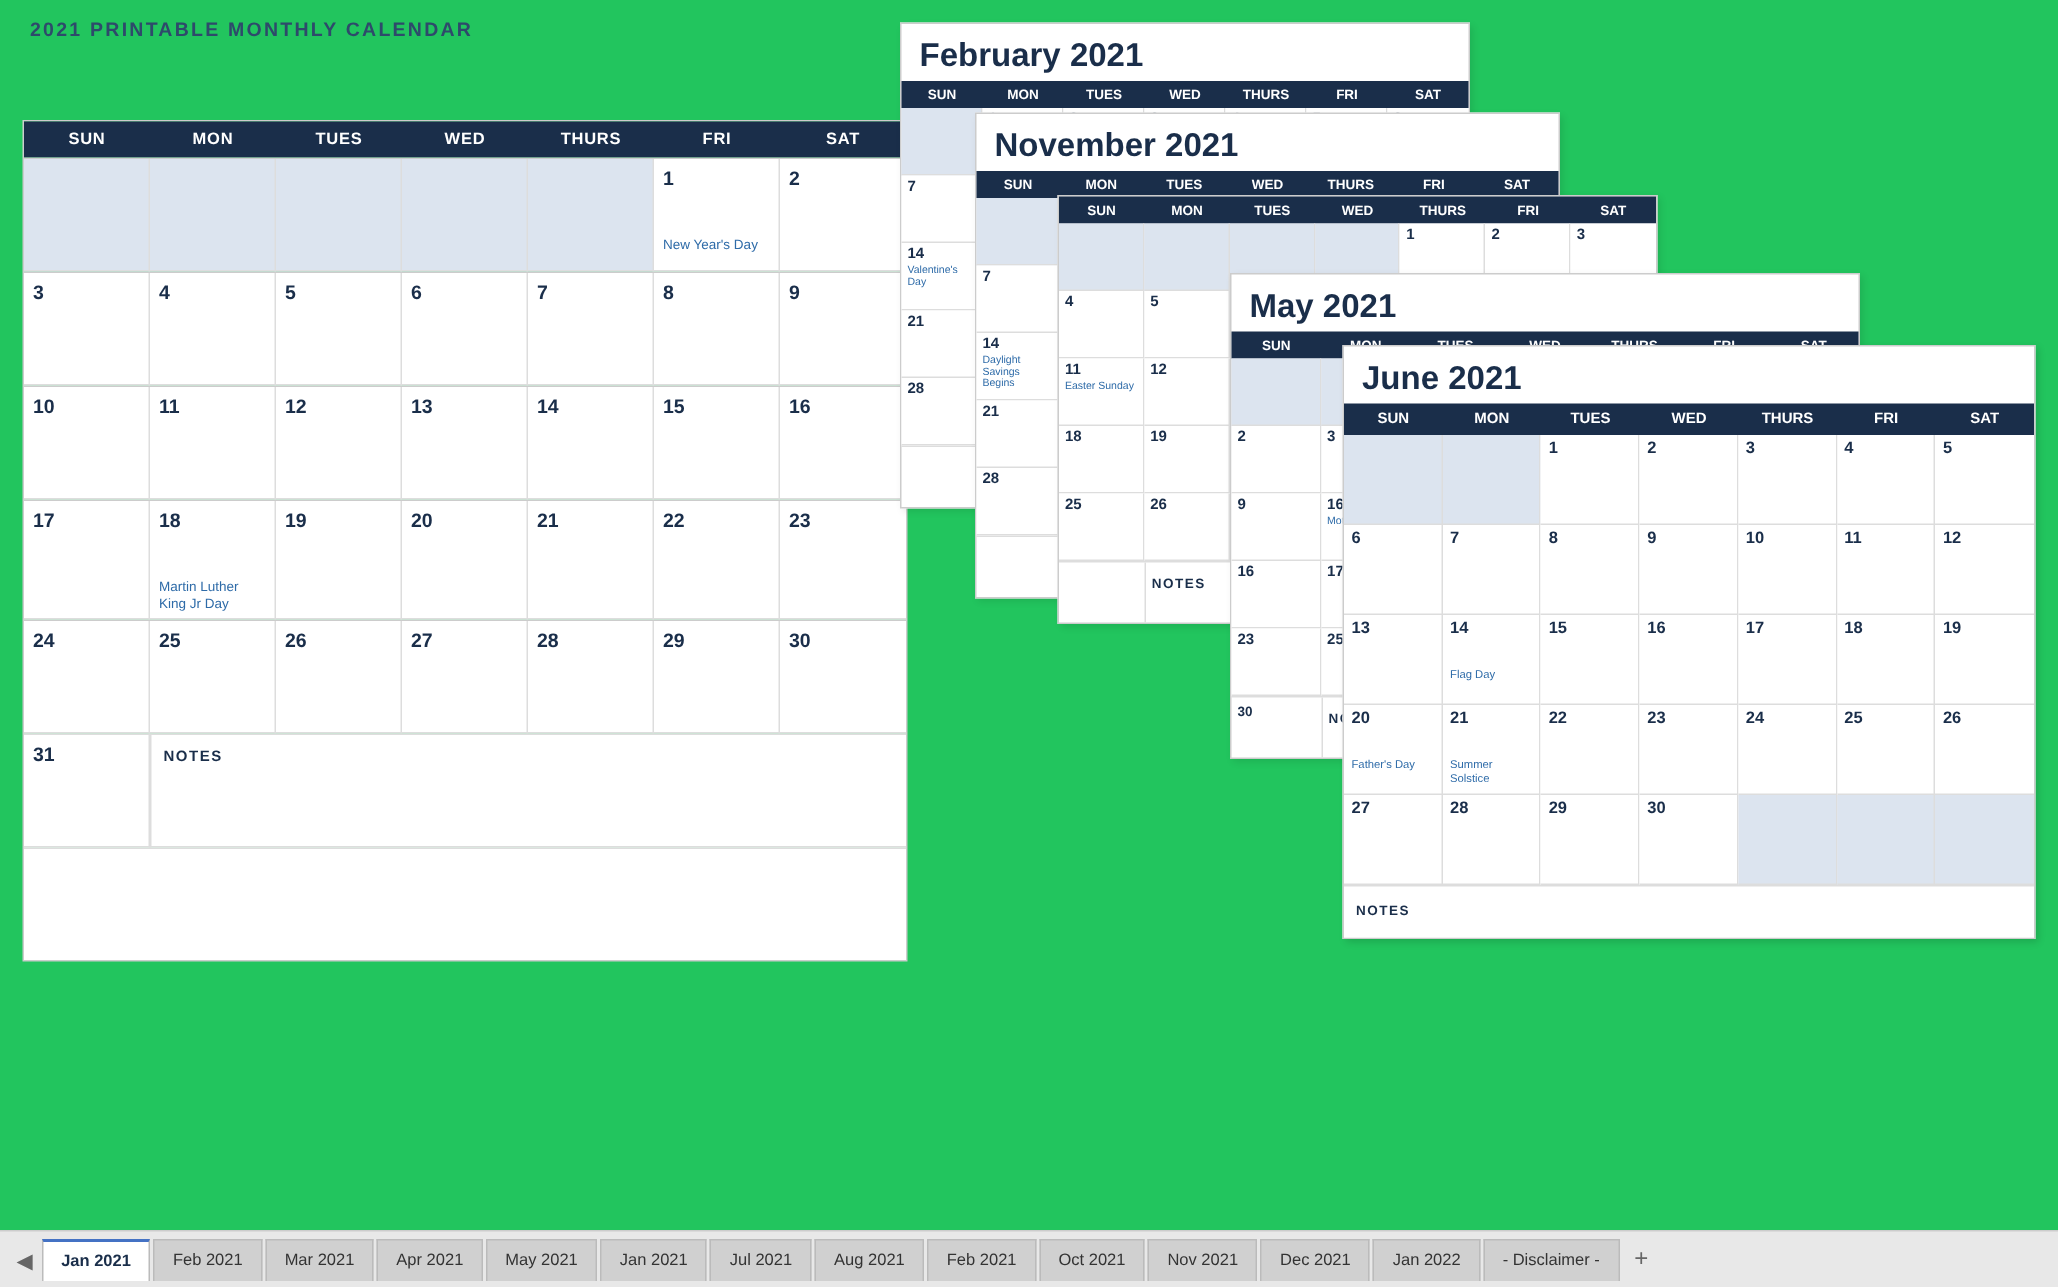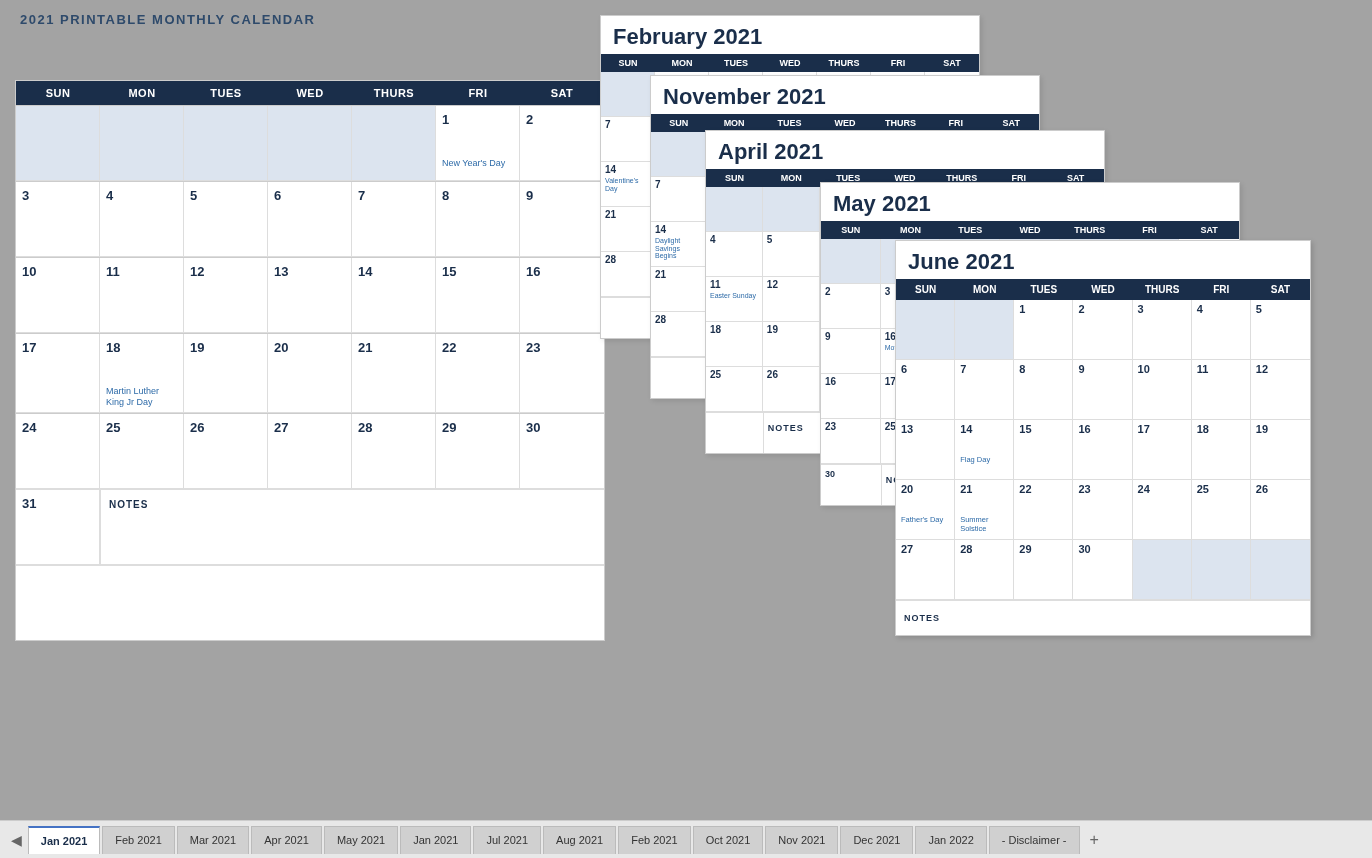--- a/index.html
+++ b/index.html
@@ -7,21 +7,21 @@
       font-family: Arial, sans-serif;
       background: #f0f0f0;
       width: 1372px;
       height: 858px;
       overflow: hidden;
       position: relative;
     }
 
     
     .main-area {
-      background: #a3a3a3;
+      background: #22c55e;
       width: 1372px;
       height: 820px;
       position: relative;
       overflow: hidden;
     }
 
     
     .page-title {
       position: absolute;
       top: 12px;
@@ -198,23 +198,23 @@
     .tab-add {
       font-size: 16px;
       color: #666;
       padding: 0 8px;
       cursor: pointer;
     }
 
     
     .june-cal {
       position: absolute;
-      top: 240px;
+      top: 230px;
       left: 895px;
-      width: 416px;
+      width: 462px;
       border: 1px solid #ccc;
       box-shadow: 2px 2px 5px rgba(0,0,0,0.15);
       background: white;
       z-index: 10;
     }
 
     .june-header {
       display: grid;
       grid-template-columns: repeat(7, 1fr);
       background: #1a2e4a;
@@ -442,21 +442,20 @@
     </div>
     <div style="display:grid;grid-template-columns:1fr 6fr;border-top:1px solid #ddd;">
       <div style="min-height:40px;"></div>
       <div style="padding:4px;border-left:1px solid #ddd;min-height:40px;">
         <span style="font-size:9px;font-weight:bold;color:#1a2e4a;letter-spacing:1px;">NOTES</span>
       </div>
     </div>
   </div>
 
   <div style="position:absolute;top:130px;left:705px;width:400px;border:1px solid #ccc;background:white;box-shadow:2px 2px 5px rgba(0,0,0,0.1);z-index:4;">
-    <div class="mini-cal-title">April 2021</div>
     <div class="mini-cal-header">
       <div class="mini-cal-header-cell">SUN</div>
       <div class="mini-cal-header-cell">MON</div>
       <div class="mini-cal-header-cell">TUES</div>
       <div class="mini-cal-header-cell">WED</div>
       <div class="mini-cal-header-cell">THURS</div>
       <div class="mini-cal-header-cell">FRI</div>
       <div class="mini-cal-header-cell">SAT</div>
     </div>
     <div class="mini-cal-grid">

